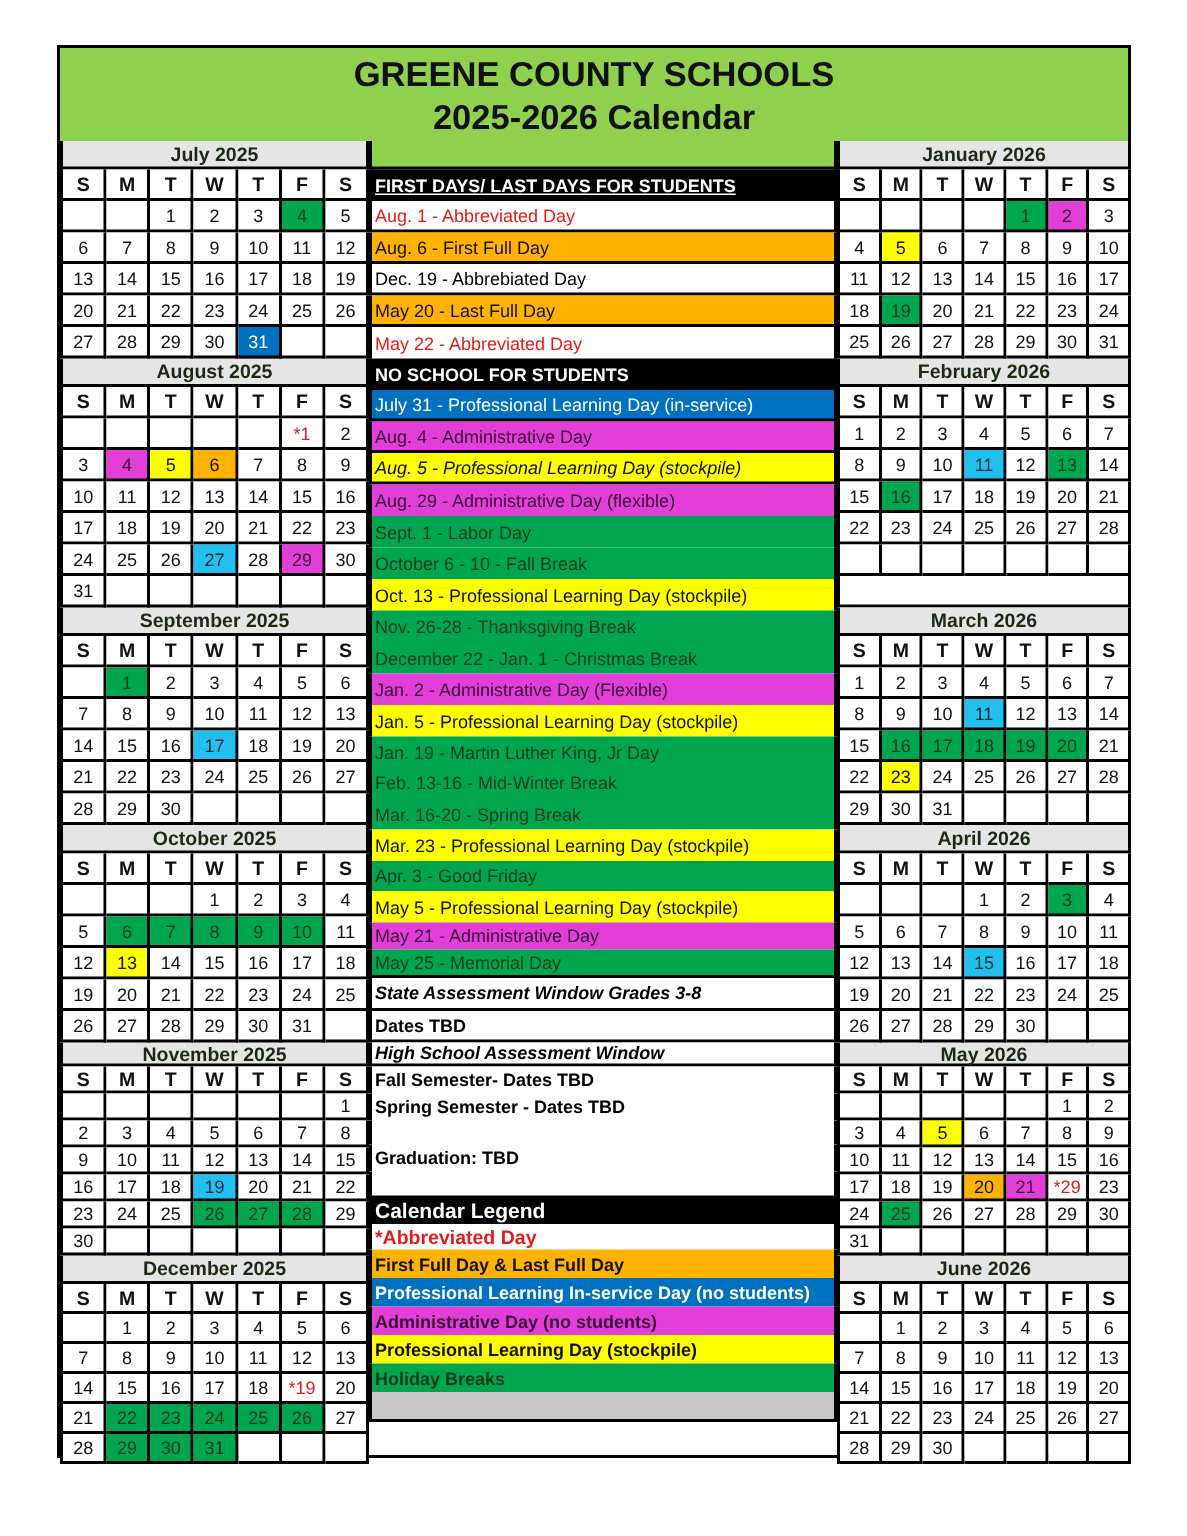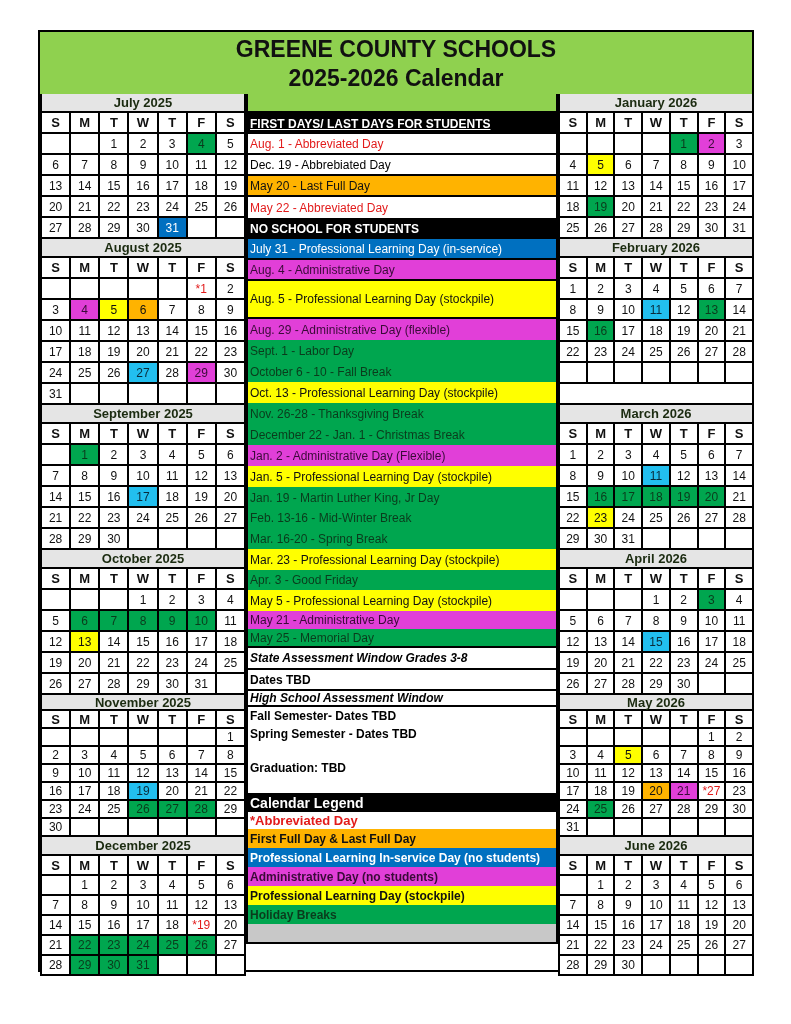--- a/index.html
+++ b/index.html
@@ -538,21 +538,21 @@
         <div class="cell" style="height: 18px;">12</div>
         <div class="cell" style="height: 18px;">13</div>
         <div class="cell" style="height: 18px;">14</div>
         <div class="cell" style="height: 18px;">15</div>
         <div class="cell" style="height: 18px;">16</div>
         <div class="cell" style="height: 18px;">17</div>
         <div class="cell" style="height: 18px;">18</div>
         <div class="cell" style="height: 18px;">19</div>
         <div class="cell orange" style="height: 18px;">20</div>
         <div class="cell magenta" style="height: 18px;">21</div>
-        <div class="cell red" style="height: 18px;">*27</div>
+        <div class="cell red" style="height: 18px;">*29</div>
         <div class="cell" style="height: 18px;">23</div>
         <div class="cell" style="height: 18px;">24</div>
         <div class="cell green" style="height: 18px;">25</div>
         <div class="cell" style="height: 18px;">26</div>
         <div class="cell" style="height: 18px;">27</div>
         <div class="cell" style="height: 18px;">28</div>
         <div class="cell" style="height: 18px;">29</div>
         <div class="cell" style="height: 18px;">30</div>
         <div class="cell" style="height: 18px;">31</div>
         <div class="cell" style="height: 18px;"></div>
@@ -606,27 +606,28 @@
         <div class="cell" style="height: 20px;"></div>
         <div class="cell" style="height: 20px;"></div>
         <div class="cell" style="height: 20px;"></div>
       </div>
     </div>
 
   <div class="col mid">
     <div class="mrow" style="height:19px;background:#8fd14f;border-bottom:2px solid #000;"></div>
     <div class="mrow hdr u" style="height:21px;">FIRST DAYS/ LAST DAYS FOR STUDENTS</div>
     <div class="mrow red bb" style="height:21px;">Aug. 1 - Abbreviated Day</div>
+    <div class="mrow orange bb" style="height:21px;">Aug. 6 - First Full Day</div>
     <div class="mrow bb" style="height:21px;">Dec. 19 - Abbrebiated Day</div>
     <div class="mrow orange bb" style="height:21px;">May 20 - Last Full Day</div>
     <div class="mrow red" style="height:21px;">May 22 - Abbreviated Day</div>
     <div class="mrow hdr" style="height:21px;">NO SCHOOL FOR STUDENTS</div>
     <div class="mrow blue bb" style="height:21px;">July 31 - Professional Learning Day (in-service)</div>
     <div class="mrow magenta bb" style="height:21px;">Aug. 4 - Administrative Day</div>
-    <div class="mrow yellow bb" style="height:38px;">Aug. 5 - Professional Learning Day (stockpile)</div>
+    <div class="mrow yellow bb" style="height:21px;font-style:italic;">Aug. 5 - Professional Learning Day (stockpile)</div>
     <div class="mrow magenta" style="height:21px;">Aug. 29 - Administrative Day (flexible)</div>
     <div class="mrow green" style="height:21px;">Sept. 1 - Labor Day</div>
     <div class="mrow green" style="height:21px;">October 6 - 10 - Fall Break</div>
     <div class="mrow yellow" style="height:21px;">Oct. 13 - Professional Learning Day (stockpile)</div>
     <div class="mrow green" style="height:21px;">Nov. 26-28 - Thanksgiving Break</div>
     <div class="mrow green" style="height:21px;">December 22 - Jan. 1 - Christmas Break</div>
     <div class="mrow magenta" style="height:21px;">Jan. 2 - Administrative Day (Flexible)</div>
     <div class="mrow yellow" style="height:21px;">Jan. 5 - Professional Learning Day (stockpile)</div>
     <div class="mrow green" style="height:21px;">Jan. 19 - Martin Luther King, Jr Day</div>
     <div class="mrow green" style="height:20px;">Feb. 13-16 - Mid-Winter Break</div>

